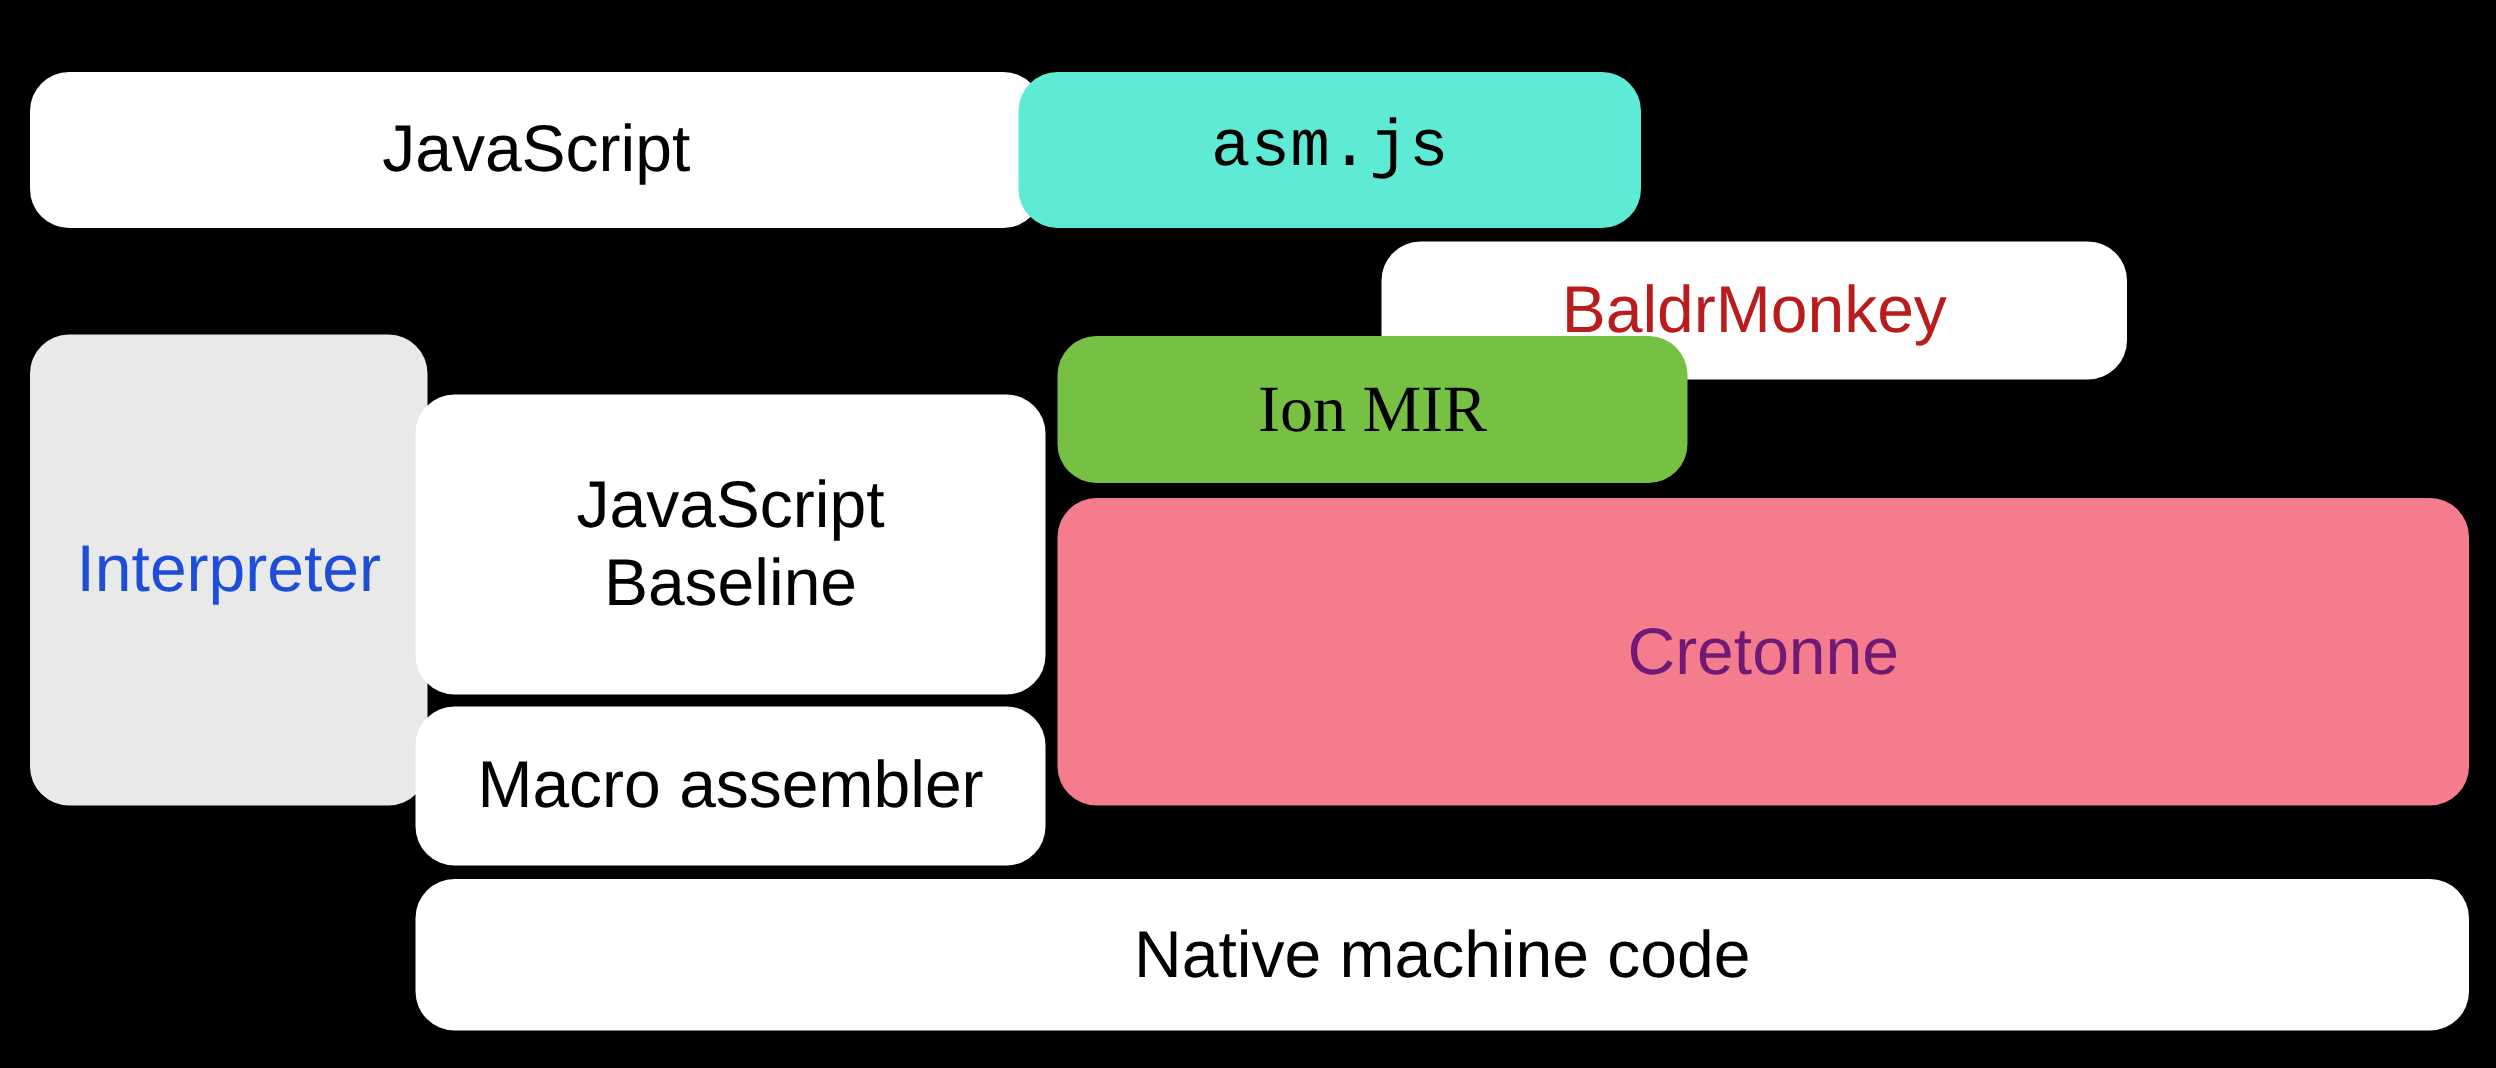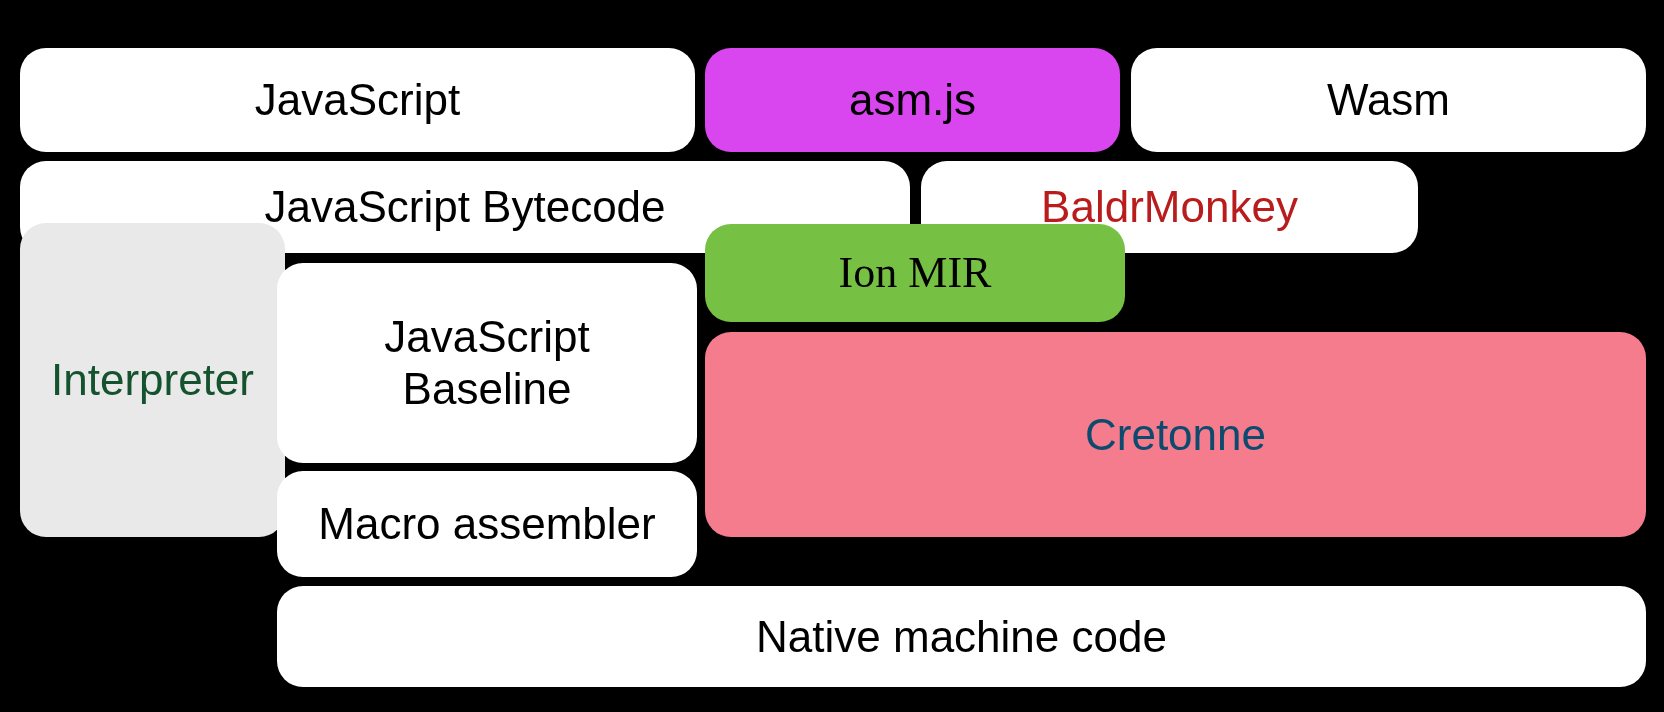--- a/index.html
+++ b/index.html
@@ -40,24 +40,22 @@
   .box.grey    { background: #e9e9e9; }
   .box.green   { background: #76c043; }
   .box.pink    { background: #f47c8c; }
   .box .label  { display: block; padding: 0 8px; }
 </style>
 </head>
 <body>
 
 <div id="diagram" style="background: rgb(0, 0, 0);">
     <div class="box white" style="left: 20px; top: 8px; width: 675px; height: 104px; background: rgb(255, 255, 255); color: rgb(0, 0, 0);"><span class="label">JavaScript</span></div>
-    <div class="box white" style="left: 705px; top: 8px; width: 415px; height: 104px; background: #d946ef; color: rgb(0, 0, 0);"><span class="label">asm.js</span></div>
-    <div class="box white" style="left: 1131px; top: 8px; width: 515px; height: 104px; background: rgb(255, 255, 255); color: rgb(0, 0, 0);"><span class="label">Wasm</span></div>
-    <div class="box white" style="left: 20px; top: 121px; width: 890px; height: 92px; background: rgb(255, 255, 255); color: rgb(0, 0, 0);"><span class="label">JavaScript Bytecode</span></div>
+    <div class="box white" style="left: 679px; top: 8px; width: 415px; height: 104px; background: #5eead4; color: rgb(0, 0, 0); font-family: Liberation Mono, monospace;"><span class="label">asm.js</span></div>
     <div class="box white" style="left: 921px; top: 121px; width: 497px; height: 92px; background: rgb(255, 255, 255); color: #b91c1c;"><span class="label">BaldrMonkey</span></div>
-    <div class="box grey" style="left: 20px; top: 223px; width: 265px; height: 314px; background: rgb(233, 233, 233); color: #14532d;"><span class="label">Interpreter</span></div>
+    <div class="box grey" style="left: 20px; top: 223px; width: 265px; height: 314px; background: rgb(233, 233, 233); color: #1d4ed8;"><span class="label">Interpreter</span></div>
     <div class="box white" style="left: 277px; top: 223px; width: 420px; height: 200px; background: rgb(255, 255, 255); color: rgb(0, 0, 0);"><span class="label">JavaScript
 Baseline</span></div>
     <div class="box white" style="left: 277px; top: 431px; width: 420px; height: 106px; background: rgb(255, 255, 255); color: rgb(0, 0, 0);"><span class="label">Macro assembler</span></div>
     <div class="box green" style="left: 705px; top: 224px; width: 420px; height: 98px; background: rgb(118, 192, 67); color: rgb(0, 0, 0); font-family: Liberation Serif, serif;"><span class="label">Ion MIR</span></div>
-    <div class="box pink" style="left: 705px; top: 332px; width: 941px; height: 205px; background: rgb(244, 124, 140); color: #0c4a6e;"><span class="label">Cretonne</span></div>
+    <div class="box pink" style="left: 705px; top: 332px; width: 941px; height: 205px; background: rgb(244, 124, 140); color: #701a75;"><span class="label">Cretonne</span></div>
     <div class="box white" style="left: 277px; top: 546px; width: 1369px; height: 101px; background: rgb(255, 255, 255); color: rgb(0, 0, 0);"><span class="label">Native machine code</span></div>
   </div>
 
 </body></html>

